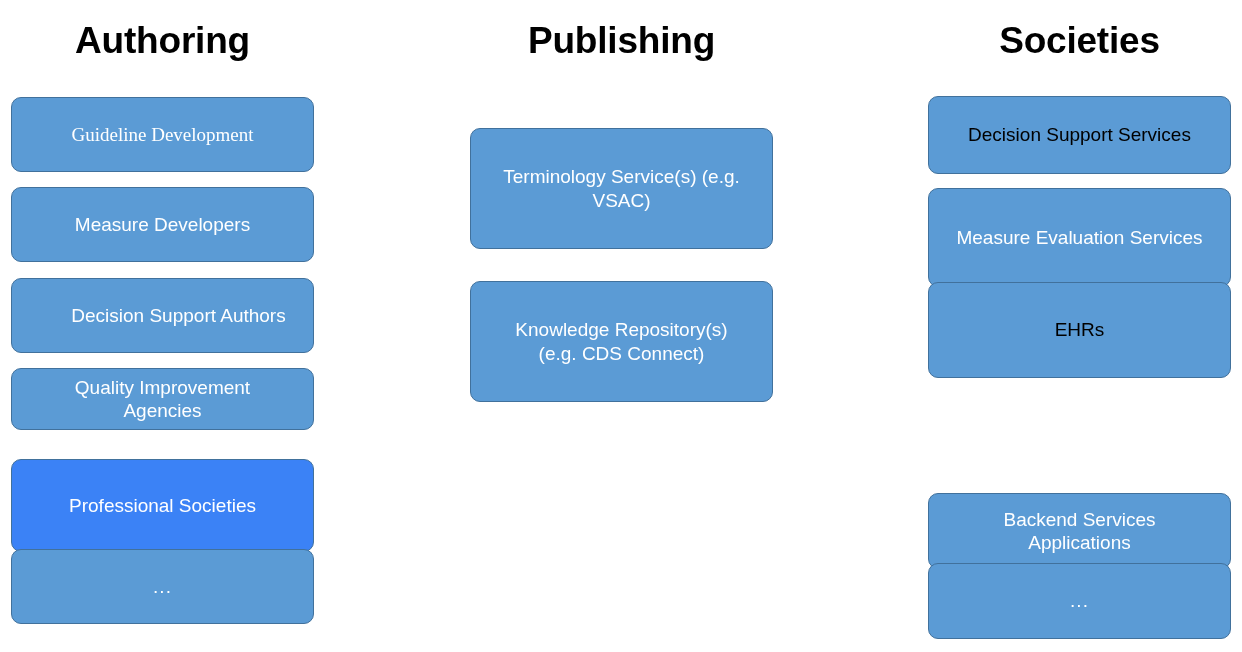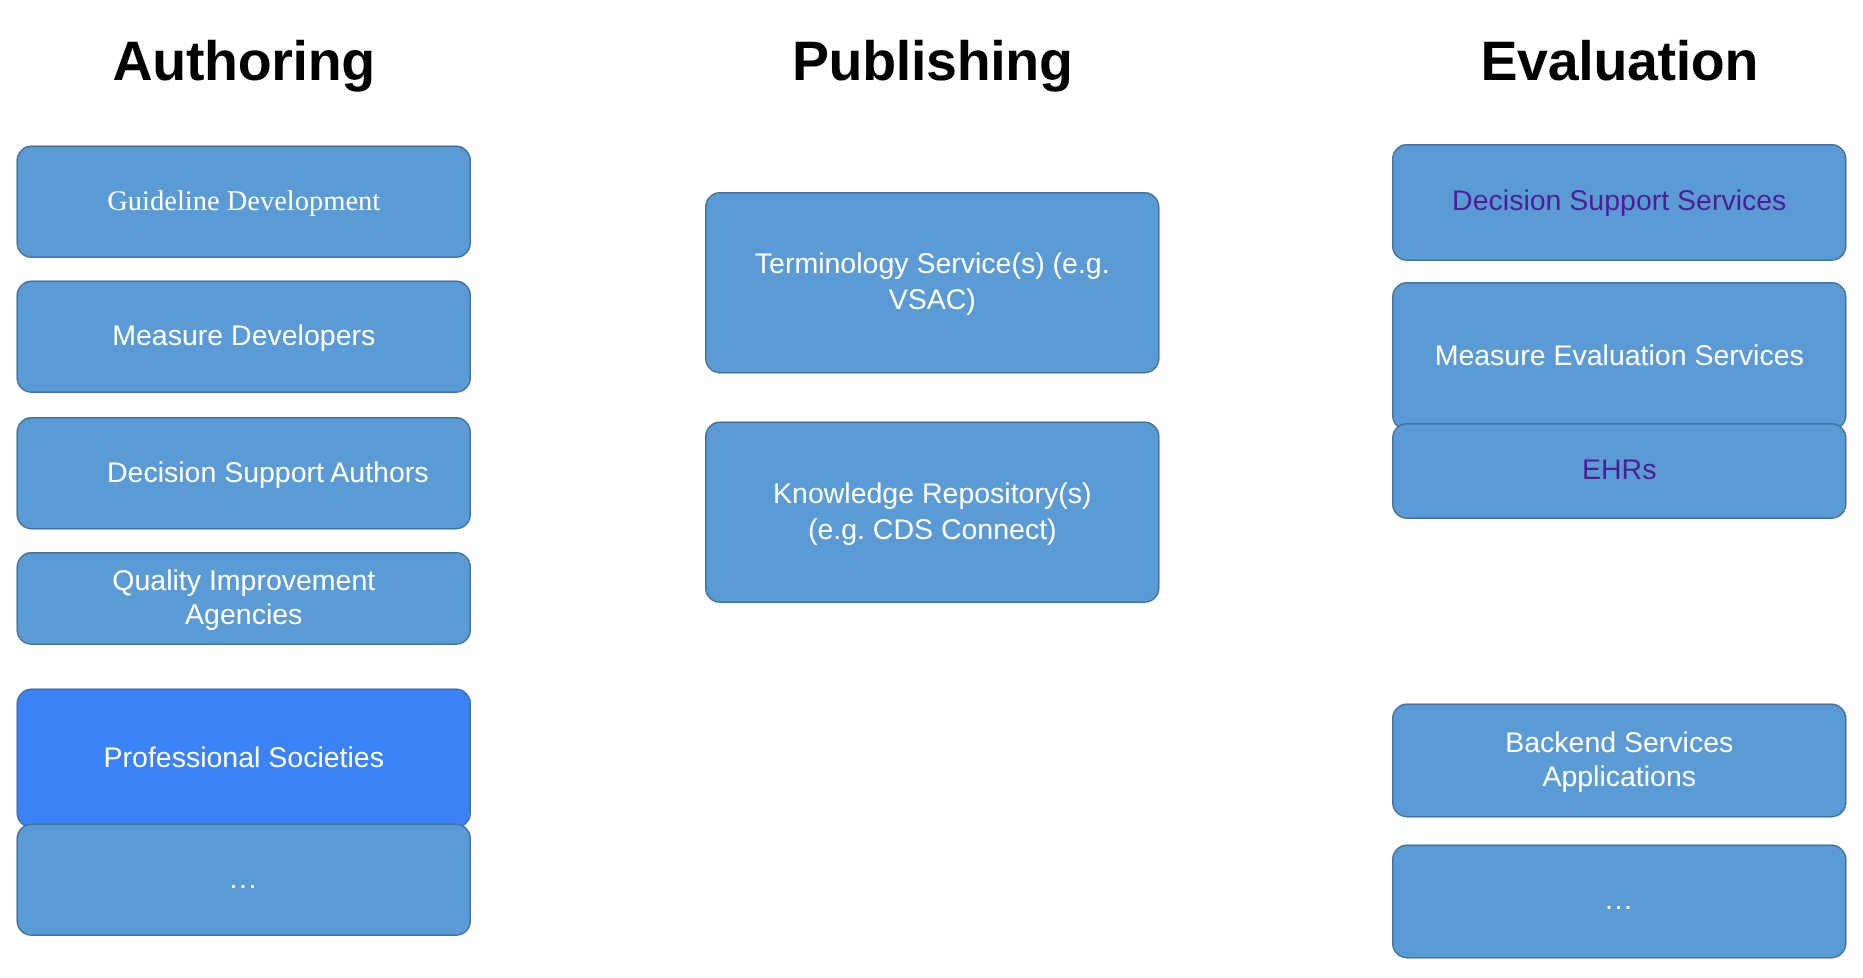--- a/index.html
+++ b/index.html
@@ -120,36 +120,36 @@
 VSAC)</span>
     </div>
 
     <div class="box" style="top: 281px; height: 121px; background: rgb(91, 155, 213); border-color: rgb(65, 113, 156); color: rgb(255, 255, 255);">
       <span class="box-label">Knowledge Repository(s)
 (e.g. CDS Connect)</span>
     </div>
   </div>
 
   <div class="column col-evaluation">
-    <div class="column-title" style="color: rgb(0, 0, 0);">Evaluation</div>
+    <div class="column-title" style="color: rgb(0, 0, 0);">Societies</div>
 
-    <div class="box" style="top: 96px; height: 78px; background: rgb(91, 155, 213); border-color: rgb(65, 113, 156); color: #4c1d95; align-items: center;">
+    <div class="box" style="top: 96px; height: 78px; background: rgb(91, 155, 213); border-color: rgb(65, 113, 156); color: #000000; align-items: center;">
       <span class="box-label">Decision Support Services</span>
     </div>
 
     <div class="box" style="top: 188px; height: 99px; background: rgb(91, 155, 213); border-color: rgb(65, 113, 156); color: rgb(255, 255, 255);">
       <span class="box-label">Measure Evaluation Services</span>
     </div>
 
-    <div class="box" style="top: 282px; height: 64px; background: rgb(91, 155, 213); border-color: rgb(65, 113, 156); color: #4c1d95;">
+    <div class="box" style="top: 282px; height: 96px; background: rgb(91, 155, 213); border-color: rgb(65, 113, 156); color: #000000;">
       <span class="box-label">EHRs</span>
     </div>
 
 
-    <div class="box" style="top: 469px; height: 76px; background: rgb(91, 155, 213); border-color: rgb(65, 113, 156); color: rgb(255, 255, 255);">
+    <div class="box" style="top: 493px; height: 76px; background: rgb(91, 155, 213); border-color: rgb(65, 113, 156); color: rgb(255, 255, 255);">
       <span class="box-label">Backend Services
 Applications</span>
     </div>
 
     <div class="box ellipsis" style="top: 563px; height: 76px; background: rgb(91, 155, 213); border-color: rgb(65, 113, 156); color: rgb(255, 255, 255);">
       <span class="box-label">...</span>
     </div>
   </div>
 
 </div>

